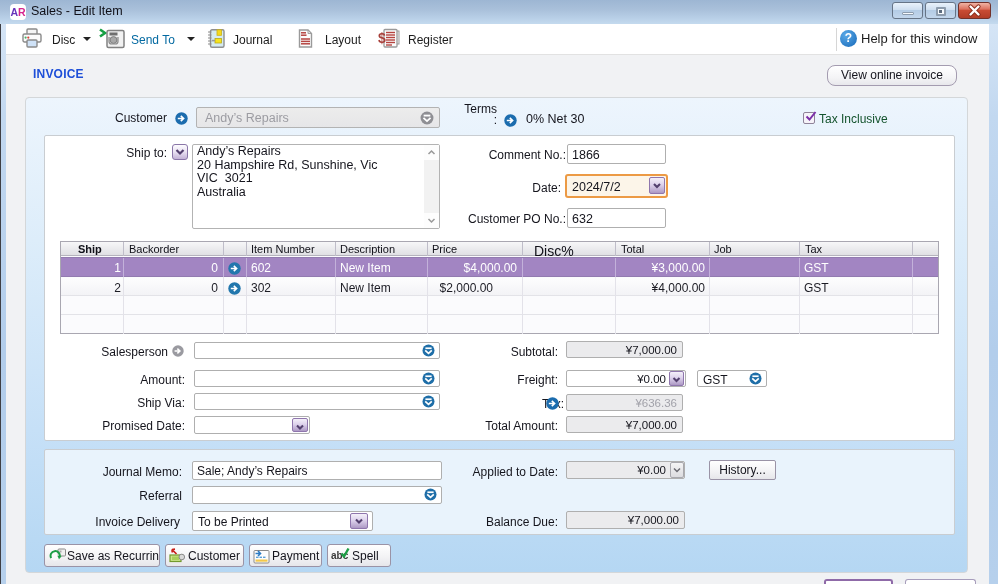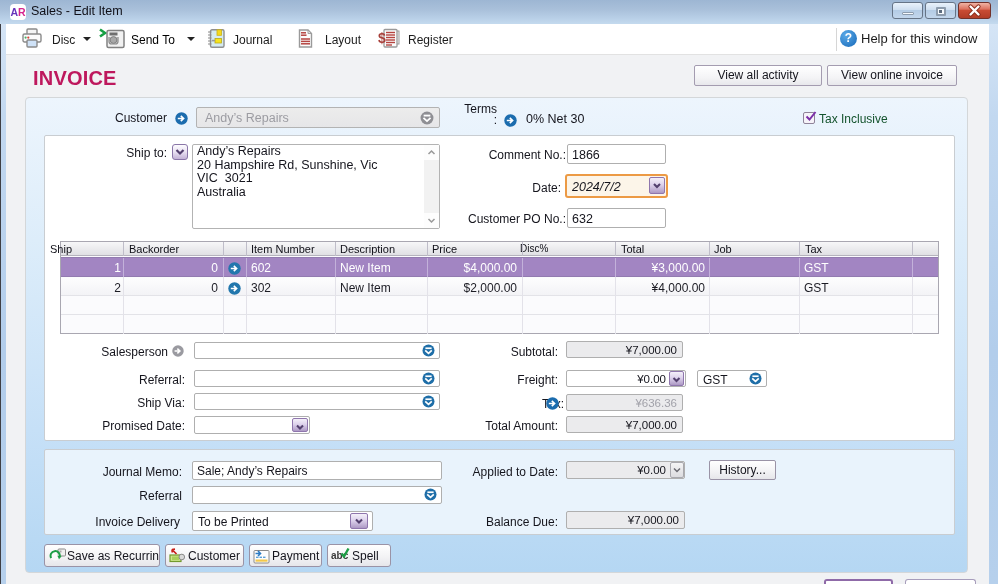--- a/index.html
+++ b/index.html
@@ -50,21 +50,21 @@
 <div class="abs" style="left:52px;top:33px;font-size:12px;color:#1c1c1c;">Disc</div>
 <div class="abs" style="left:83px;top:37px;width:0;height:0;border-left:4px solid transparent;border-right:4px solid transparent;border-top:4px solid #222;"></div>
 
 <svg class="abs" style="left:99px;top:27px;" width="26" height="22" viewBox="0 0 26 22">
   <path d="M1 2.5 L6 6 L1 9.5" fill="none" stroke="#17a044" stroke-width="2.6"></path>
   <rect x="8" y="3.5" width="17" height="17" rx="1.5" fill="#f1f1f1" stroke="#818181" stroke-width="1.5"></rect>
   <rect x="10.5" y="5.5" width="8" height="3" fill="#6e6e6e"></rect>
   <path d="M10 10 v4.5 a2.5 2.5 0 0 0 2.5 2.5 h4 a2.5 2.5 0 0 0 2.5-2.5 V10" fill="#d9d9d9" stroke="#8a8a8a" stroke-width="1.2"></path>
   <circle cx="14.5" cy="13" r="3.4" fill="#a8a8a8" stroke="#808080" stroke-width="1"></circle>
 </svg>
-<div class="abs" style="left:131px;top:33px;font-size:12px;color:#000000;">Send To</div>
+<div class="abs" style="left:131px;top:33px;font-size:12px;color:#0369a1;">Send To</div>
 <div class="abs" style="left:187px;top:37px;width:0;height:0;border-left:4px solid transparent;border-right:4px solid transparent;border-top:4px solid #222;"></div>
 
 <svg class="abs" style="left:207px;top:29px;" width="18" height="19" viewBox="0 0 18 19">
   <rect x="3.5" y="0.8" width="13.5" height="17.4" rx="1.5" fill="#d5ebf1" stroke="#8f8f8f" stroke-width="1.4"></rect>
   <rect x="10" y="0.8" width="4.5" height="5.5" fill="#f5d91e" stroke="#c9b118" stroke-width="0.8"></rect>
   <rect x="8" y="9.5" width="6.5" height="4.5" fill="#f5e41e" stroke="#bba817" stroke-width="0.8"></rect>
   <rect x="5" y="10.8" width="3" height="1.6" fill="#9a9a9a"></rect>
   <g stroke="#8a8a8a" stroke-width="1">
         <line x1="1" y1="3" x2="4.5" y2="3"></line>
         <line x1="1" y1="6" x2="4.5" y2="6"></line>
@@ -100,23 +100,22 @@
         <line x1="8" y1="17" x2="14" y2="17"></line>
       </g>
   <text x="0" y="14.5" font-size="14" font-weight="bold" fill="#a8403a" font-family="Liberation Sans">$</text>
 </svg>
 <div class="abs" style="left:408px;top:33px;font-size:12px;color:#1c1c1c;">Register</div>
 
 <div class="abs" style="left:836px;top:28px;width:1px;height:23px;background:#d6d6d6;"></div>
 <div class="abs" style="left:840px;top:30px;width:17px;height:17px;border-radius:50%;background:radial-gradient(circle at 35% 30%,#5aaae8,#1668b8);color:#fff;font-weight:bold;font-size:12px;text-align:center;line-height:17px;">?</div>
 <div class="abs" style="left:861px;top:31px;font-size:13px;color:#1c1c1c;">Help for this window</div>
 
-<div class="abs" style="left:33px;top:67px;font-size:20px;font-weight:bold;color:#be185d;letter-spacing:0.2px;">INVOICE</div>
-<div class="abs" style="left:694px;top:65px;width:128px;height:21px;border:1px solid #a49cb0;border-radius:2px;background:linear-gradient(180deg,#ffffff 0%,#f4f4f6 60%,#e8e8ec 100%);font-size:12px;color:#15151d;text-align:center;line-height:19px;">View all activity</div>
-<div class="abs" style="left:827px;top:65px;width:130px;height:21px;border:1px solid #a49cb0;border-radius:2px;background:linear-gradient(180deg,#ffffff 0%,#f4f4f6 60%,#e8e8ec 100%);font-size:12px;color:#15151d;text-align:center;line-height:19px;">View online invoice</div>
+<div class="abs" style="left:33px;top:67px;font-size:12px;font-weight:bold;color:#1d4ed8;letter-spacing:0.2px;">INVOICE</div>
+<div class="abs" style="left:827px;top:65px;width:130px;height:21px;border:1px solid #a49cb0;border-radius:8px;background:linear-gradient(180deg,#ffffff 0%,#f4f4f6 60%,#e8e8ec 100%);font-size:12px;color:#15151d;text-align:center;line-height:19px;">View online invoice</div>
 
 <div class="abs" style="left:25px;top:97px;width:943px;height:476px;border:1px solid #d4d7d9;border-radius:4px;background:linear-gradient(180deg,#edf5fd 0%,#ddedfa 30%,#c6e0f7 70%,#b5d7f3 100%);"></div>
 
 <div class="lbl" style="left:97px;top:111px;width:70px;">Customer</div>
 <svg class="abs" style="left:175px;top:112px;" width="13" height="13" viewBox="0 0 13 13">
       <circle cx="6.5" cy="6.5" r="6.2" fill="#1b6cae"></circle>
       <path d="M2.8 6.5 h5.2 M5.8 3.9 8.6 6.5 5.8 9.1" stroke="#fff" stroke-width="1.6" fill="none"></path>
     </svg>
 <div class="fld" style="left:196px;top:107px;width:244px;height:21px;background:linear-gradient(180deg,#ececec,#e6e6e8);border-color:#b3b3b3;"></div>
 <div class="val" style="left:205px;top:111px;color:#9c9ca2;">Andy’s Repairs</div>
@@ -152,38 +151,38 @@
 <div class="abs" style="left:424px;top:213px;width:15px;height:15px;background:#fdfdfd;"><svg width="15" height="15" viewBox="0 0 15 15">
         <path d="M4.5 6 7.5 9 10.5 6" stroke="#9a9a9a" stroke-width="1.5" fill="none"></path>
       </svg></div>
 
 <div class="lbl" style="left:450px;top:148px;width:116px;">Comment No.:</div>
 <div class="fld" style="left:567px;top:144px;width:99px;height:20px;"></div>
 <div class="val" style="left:572px;top:148px;">1866</div>
 
 <div class="lbl" style="left:450px;top:181px;width:111px;">Date:</div>
 <div class="abs" style="left:565px;top:174px;width:103px;height:24px;border:2px solid #ec9a45;border-radius:3px;background:#fcf5e9;"></div>
-<div class="val" style="left:572px;top:180px;font-style:italic;">2024/7/2</div>
+<div class="val" style="left:572px;top:180px;">2024/7/2</div>
 <div class="abs" style="left:649px;top:177px;width:16px;height:17px;border:1px solid #8f76ad;border-radius:2px;background:linear-gradient(180deg,#f4f0f9 0%,#ddd2ec 45%,#b29fc9 95%,#a794bf 100%);"><svg width="14" height="15" viewBox="0 0 14 15">
         <path d="M4 6 7 9 10 6" stroke="#53406e" stroke-width="2.1" fill="none"></path>
       </svg></div>
 
 <div class="lbl" style="left:430px;top:212px;width:136px;">Customer PO No.:</div>
 <div class="fld" style="left:567px;top:208px;width:99px;height:20px;"></div>
 <div class="val" style="left:572px;top:212px;">632</div>
 
 <div class="abs" style="left:60px;top:241px;width:879px;height:93px;border:1px solid #a9a7b1;background:#fbfbfd;"></div>
 <div class="abs" style="left:61px;top:242px;width:877px;height:14px;background:linear-gradient(180deg,#f7f7f8 0%,#e9e9ec 60%,#e0e0e4 100%);border-bottom:1px solid #b5b3bd;"></div>
 
-<div class="abs hdr" style="left:50px;top:243px;font-size:11px;color:#101018;">Ship</div>
+<div class="abs hdr" style="left:78px;top:243px;font-size:11px;color:#101018;font-weight:bold;">Ship</div>
 <div class="abs hdr" style="left:129px;top:243px;font-size:11px;color:#101018;">Backorder</div>
 <div class="abs hdr" style="left:251px;top:243px;font-size:11px;color:#101018;">Item Number</div>
 <div class="abs hdr" style="left:340px;top:243px;font-size:11px;color:#101018;">Description</div>
 <div class="abs hdr" style="left:432px;top:243px;font-size:11px;color:#101018;">Price</div>
-<div class="abs hdr" style="left:520px;top:243px;font-size:10px;color:#101018;">Disc%</div>
+<div class="abs hdr" style="left:534px;top:243px;font-size:14px;color:#101018;">Disc%</div>
 <div class="abs hdr" style="left:621px;top:243px;font-size:11px;color:#101018;">Total</div>
 <div class="abs hdr" style="left:714px;top:243px;font-size:11px;color:#101018;">Job</div>
 <div class="abs hdr" style="left:805px;top:243px;font-size:11px;color:#101018;text-align:right;">Tax</div>
 
 <div class="abs" style="left:61px;top:257px;width:877px;height:20px;background:#a285c2;border-top:1px solid #927bb0;border-bottom:1px solid #927bb0;"></div>
 <div class="abs" style="left:61px;top:278px;width:877px;height:17px;background:linear-gradient(180deg,#fdfdfe,#f3f3f6);"></div>
 <div class="abs" style="left:61px;top:295px;width:877px;height:1px;background:#e3e3e8;"></div>
 <div class="abs" style="left:61px;top:314px;width:877px;height:1px;background:#e3e3e8;"></div>
 
 <div class="abs" style="left:123px;top:242px;width:1px;height:14px;background:#bfbdc9;"></div>
@@ -230,37 +229,37 @@
 <div class="abs" style="left:804px;top:261px;font-size:12px;color:#fff;">GST</div>
 
 <div class="abs" style="left:60px;top:281px;width:61px;text-align:right;font-size:12px;color:#1c1c24;">2</div>
 <div class="abs" style="left:124px;top:281px;width:94px;text-align:right;font-size:12px;color:#1c1c24;">0</div>
 <svg class="abs" style="left:228px;top:282px;" width="13" height="13" viewBox="0 0 13 13">
       <circle cx="6.5" cy="6.5" r="6.2" fill="#2277ad"></circle>
       <path d="M2.8 6.5 h5.2 M5.8 3.9 8.6 6.5 5.8 9.1" stroke="#fff" stroke-width="1.6" fill="none"></path>
     </svg>
 <div class="abs" style="left:251px;top:281px;font-size:12px;color:#1c1c24;">302</div>
 <div class="abs" style="left:340px;top:281px;font-size:12px;color:#1c1c24;">New Item</div>
-<div class="abs" style="left:420px;top:281px;width:97px;text-align:right;font-size:12px;color:#1c1c24;">$2,000.00</div>
+<div class="abs" style="left:396px;top:281px;width:97px;text-align:right;font-size:12px;color:#1c1c24;">$2,000.00</div>
 <div class="abs" style="left:608px;top:281px;width:97px;text-align:right;font-size:12px;color:#1c1c24;">¥4,000.00</div>
 <div class="abs" style="left:804px;top:281px;font-size:12px;color:#1c1c24;">GST</div>
 
 <div class="lbl" style="left:98px;top:345px;width:70px;">Salesperson</div>
 <svg class="abs" style="left:172px;top:345px;" width="12" height="12" viewBox="0 0 13 13">
       <circle cx="6.5" cy="6.5" r="6.2" fill="#9a9aa0"></circle>
       <path d="M2.8 6.5 h5.2 M5.8 3.9 8.6 6.5 5.8 9.1" stroke="#fff" stroke-width="1.6" fill="none"></path>
     </svg>
 <div class="fld" style="left:194px;top:342px;width:246px;height:17px;"></div>
 <svg class="abs" style="left:422px;top:344px;" width="13" height="13" viewBox="0 0 13 13">
       <circle cx="6.5" cy="6.5" r="6" fill="#1e6ea8"></circle>
       <rect x="3.4" y="3.4" width="6.2" height="1.7" fill="#fff"></rect>
       <path d="M3.2 6.4 6.5 9.4 9.8 6.4" stroke="#fff" stroke-width="1.7" fill="none"></path>
     </svg>
 
-<div class="lbl" style="left:105px;top:373px;width:80px;">Referral:</div>
+<div class="lbl" style="left:105px;top:373px;width:80px;">Amount:</div>
 <div class="fld" style="left:194px;top:370px;width:246px;height:17px;"></div>
 <svg class="abs" style="left:422px;top:372px;" width="13" height="13" viewBox="0 0 13 13">
       <circle cx="6.5" cy="6.5" r="6" fill="#1e6ea8"></circle>
       <rect x="3.4" y="3.4" width="6.2" height="1.7" fill="#fff"></rect>
       <path d="M3.2 6.4 6.5 9.4 9.8 6.4" stroke="#fff" stroke-width="1.7" fill="none"></path>
     </svg>
 
 <div class="lbl" style="left:105px;top:396px;width:80px;">Ship Via:</div>
 <div class="fld" style="left:194px;top:393px;width:246px;height:17px;"></div>
 <svg class="abs" style="left:422px;top:395px;" width="13" height="13" viewBox="0 0 13 13">

